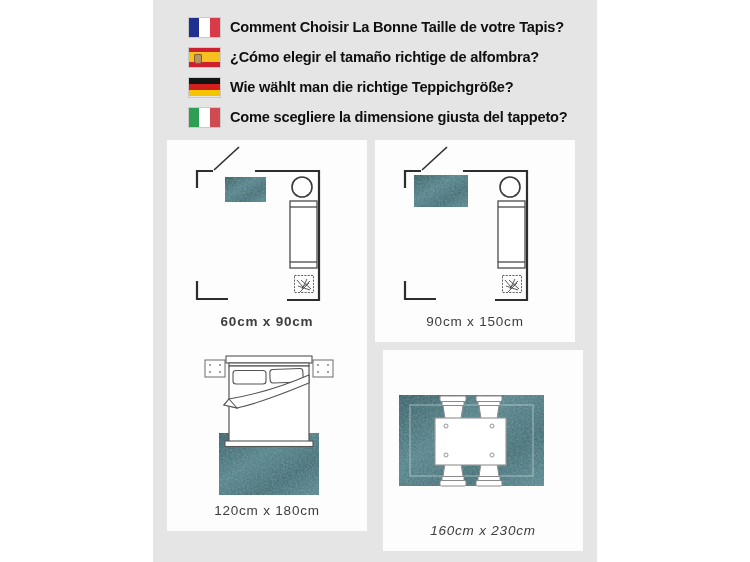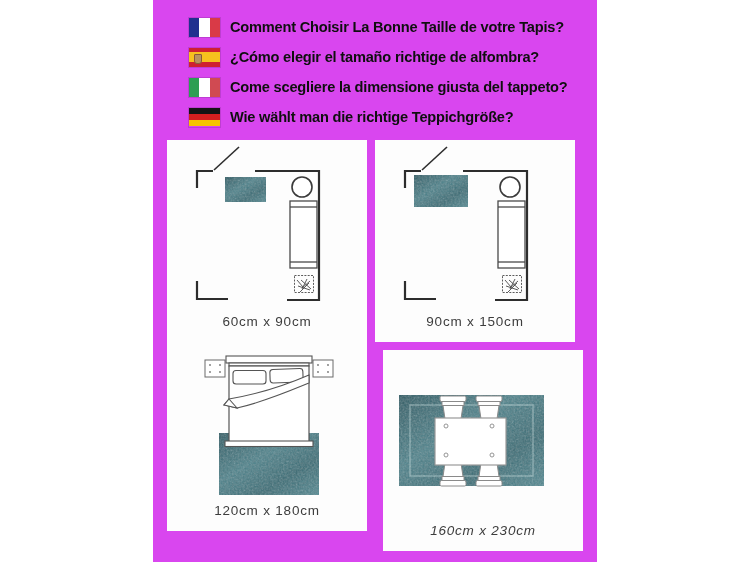--- a/index.html
+++ b/index.html
@@ -3,21 +3,21 @@
 <meta charset="utf-8">
 <style>
   html,body { margin:0; padding:0; }
   body {
     width:750px; height:562px; position:relative;
     background:#ffffff; overflow:hidden;
     font-family:"Liberation Sans", sans-serif;
   }
   .stage {
     position:absolute; left:153px; top:0; width:444px; height:562px;
-    background:#d946ef;
+    background:#e5e5e5;
   }
   
   .header { position:absolute; left:36px; top:17px; }
   .lang-row { display:flex; align-items:center; height:20px; margin-bottom:10px; }
   .flag {
     width:31px; height:19px; margin-right:10px; flex:none; display:flex;
     box-shadow:0 0 0 1px rgba(0,0,0,0.12); position:relative; overflow:hidden;
   }
   .flag.horz { flex-direction:column; }
   .flag > span { display:block; }
@@ -30,21 +30,21 @@
   .es-emblem {
     position:absolute; left:5px; top:6px; width:6px; height:8px;
     background:#b99360; border:1px solid #8a5a38; border-radius:1px 1px 3px 3px;
   }
   .lang-text {
     font-size:14.6px; font-weight:700; color:#0f0f0f;
     letter-spacing:-0.2px; white-space:nowrap;
   }
   
   .panel { position:absolute; width:200px; background:#fdfdfd; }
-  #panel1 { left:14px;  top:140px; height:202px; }
+  #panel1 { left:14px;  top:140px; height:202px;font-weight:bold; }
   #panel2 { left:222px; top:140px; height:202px; }
   #panel3 { left:14px;  top:330px; height:201px; }
   #panel4 { left:230px; top:350px; height:201px;font-style:italic; }
   .panel svg { display:block; width:200px; height:168px; }
   .size-label {
     position:absolute; left:0; right:0; bottom:13px; text-align:center;
     font-size:13.5px; color:#3d3d3d; letter-spacing:0.8px;
   }
 </style>
 </head>
@@ -82,35 +82,35 @@
       <span class="flag horz f-es">
         <span class="b1" style="background:#cf2030"></span>
           <span class="b2" style="background:#f6c11e"></span>
           <span class="b3" style="background:#cf2030"></span>
         <span class="es-emblem"></span>
       </span>
       <span class="lang-text">¿Cómo elegir el tamaño richtige de alfombra?</span>
     </div>
 
     <div class="lang-row">
+      <span class="flag horz f-h3">
+        <span style="background:#141414"></span>
+          <span style="background:#d41f1f"></span>
+          <span style="background:#f6c400"></span>
+      </span>
+      <span class="lang-text">Wie wählt man die richtige Teppichgröße?</span>
+    </div>
+
+    <div class="lang-row">
       <span class="flag f-v">
         <span style="background:#2d9e53"></span>
           <span style="background:#ffffff"></span>
           <span style="background:#d04a52"></span>
       </span>
       <span class="lang-text">Come scegliere la dimensione giusta del tappeto?</span>
-    </div>
-
-    <div class="lang-row">
-      <span class="flag horz f-h3">
-        <span style="background:#141414"></span>
-          <span style="background:#d41f1f"></span>
-          <span style="background:#f6c400"></span>
-      </span>
-      <span class="lang-text">Wie wählt man die richtige Teppichgröße?</span>
     </div>
   </div>
 
   <div class="panel" id="panel1">
     <svg viewBox="0 0 200 168">
 
       <g>
         <rect fill="url(#rugShade)" x="58" y="37" width="41" height="25"></rect>
         <rect opacity="0.4" filter="url(#rugNoise)" x="58" y="37" width="41" height="25"></rect>
       </g>

